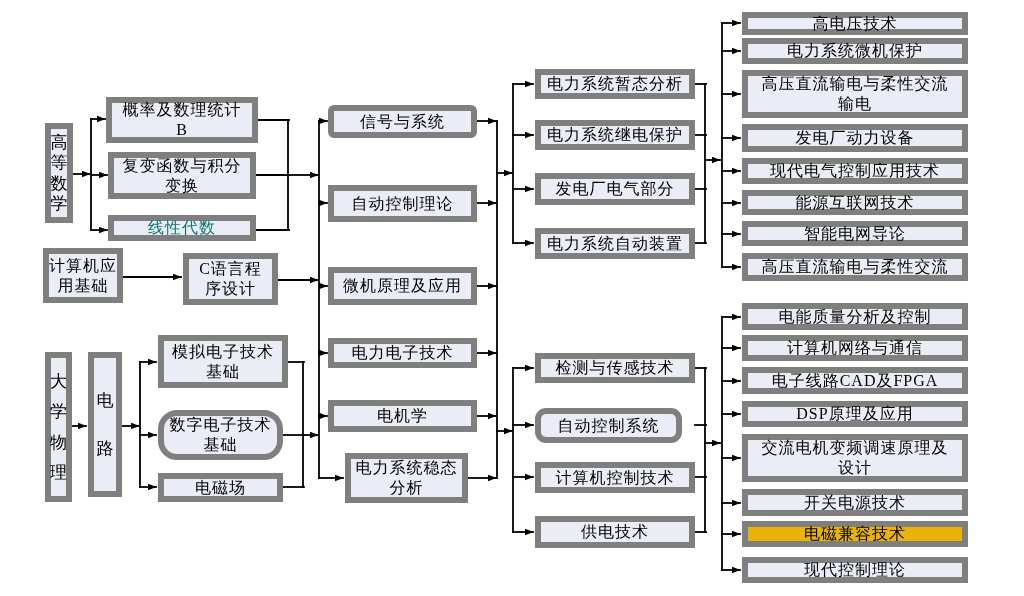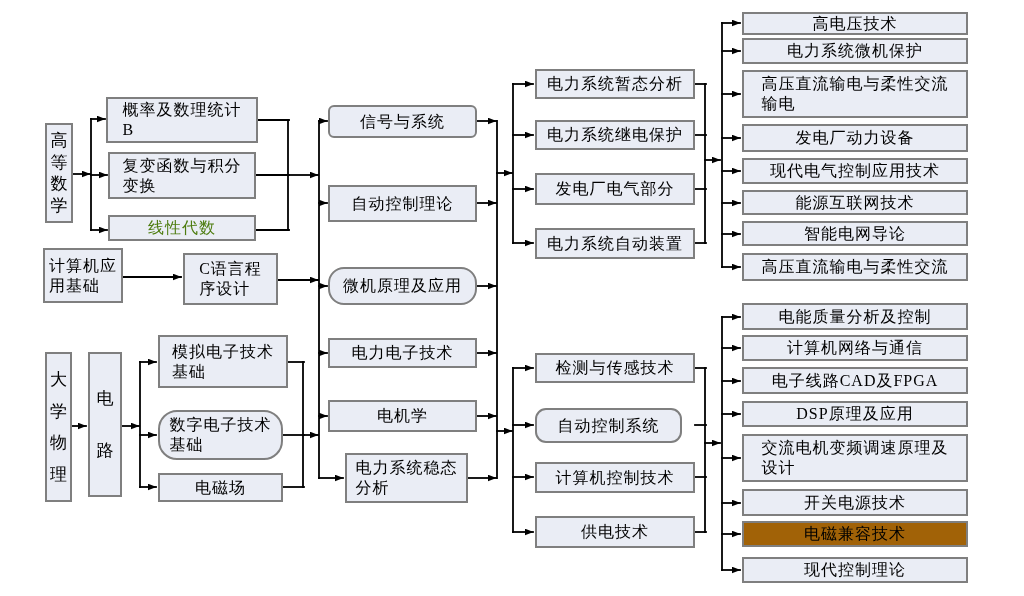--- a/index.html
+++ b/index.html
@@ -9,23 +9,23 @@
   }
   #canvas{
     position:relative;width:1024px;height:596px;
   }
   #connector-layer{
     position:absolute;left:0;top:0;width:1024px;height:596px;
     pointer-events:none;
   }
   .node{
     position:absolute;box-sizing:border-box;
-    border:2px solid #a16207;
+    border:6px solid #a16207;
     display:flex;align-items:center;justify-content:center;
-    color:#000;
+    text-align:center;color:#000;
     font-size:16px;line-height:1.22;letter-spacing:1px;
     white-space:pre-line;
     font-family:Liberation Serif, serif;
   }
   .node.vertical{
     flex-direction:column;justify-content:space-evenly;
     white-space:normal;letter-spacing:0;font-size:17px;line-height:1;
     padding:2px 0;
   }
   .node.vertical span{display:block;}
@@ -137,31 +137,31 @@
       <span>理</span>
     </div>
     <div class="node vertical" style="left: 88px; top: 352px; width: 34px; height: 145px; background: rgb(234, 237, 245); border-color: rgb(127, 127, 127); color: rgb(0, 0, 0);">
       <span>电</span>
       <span>路</span>
     </div>
     <div class="node" style="left: 106px; top: 97px; width: 152px; height: 46px; background: rgb(234, 237, 245); border-color: rgb(127, 127, 127); color: rgb(0, 0, 0);">概率及数理统计
 B</div>
     <div class="node" style="left: 108px; top: 152px; width: 148px; height: 47px; background: rgb(234, 237, 245); border-color: rgb(127, 127, 127); color: rgb(0, 0, 0);">复变函数与积分
 变换</div>
-    <div class="node" style="left: 108px; top: 215px; width: 148px; height: 26px; background: rgb(234, 237, 245); border-color: rgb(127, 127, 127); color: #4d7c0f;">线性代数</div>
+    <div class="node" style="left: 108px; top: 215px; width: 148px; height: 26px; background: rgb(234, 237, 245); border-color: rgb(127, 127, 127); color: #0f766e;">线性代数</div>
     <div class="node" style="left: 183px; top: 253px; width: 95px; height: 52px; background: rgb(234, 237, 245); border-color: rgb(127, 127, 127); color: rgb(0, 0, 0);">C语言程
 序设计</div>
     <div class="node" style="left: 158px; top: 335px; width: 130px; height: 53px; background: rgb(234, 237, 245); border-color: rgb(127, 127, 127); color: rgb(0, 0, 0);">模拟电子技术
 基础</div>
     <div class="node" style="left: 158px; top: 410px; width: 125px; height: 50px; background: rgb(234, 237, 245); border-color: rgb(127, 127, 127); color: rgb(0, 0, 0); border-radius: 19px;">数字电子技术
 基础</div>
     <div class="node" style="left: 158px; top: 473px; width: 125px; height: 29px; background: rgb(234, 237, 245); border-color: rgb(127, 127, 127); color: rgb(0, 0, 0);">电磁场</div>
     <div class="node" style="left: 328px; top: 105px; width: 149px; height: 33px; background: rgb(234, 237, 245); border-color: rgb(127, 127, 127); color: rgb(0, 0, 0); border-radius: 6px;">信号与系统</div>
     <div class="node" style="left: 328px; top: 185px; width: 149px; height: 37px; background: rgb(234, 237, 245); border-color: rgb(127, 127, 127); color: rgb(0, 0, 0);">自动控制理论</div>
-    <div class="node" style="left: 328px; top: 267px; width: 149px; height: 38px; background: rgb(234, 237, 245); border-color: rgb(127, 127, 127); color: rgb(0, 0, 0); border-radius: 16px;">微机原理及应用</div>
+    <div class="node" style="left: 328px; top: 267px; width: 149px; height: 38px; background: rgb(234, 237, 245); border-color: rgb(127, 127, 127); color: rgb(0, 0, 0);">微机原理及应用</div>
     <div class="node" style="left: 328px; top: 338px; width: 149px; height: 30px; background: rgb(234, 237, 245); border-color: rgb(127, 127, 127); color: rgb(0, 0, 0);">电力电子技术</div>
     <div class="node" style="left: 328px; top: 400px; width: 149px; height: 32px; background: rgb(234, 237, 245); border-color: rgb(127, 127, 127); color: rgb(0, 0, 0);">电机学</div>
     <div class="node" style="left: 345px; top: 453px; width: 123px; height: 50px; background: rgb(234, 237, 245); border-color: rgb(127, 127, 127); color: rgb(0, 0, 0);">电力系统稳态
 分析</div>
     <div class="node" style="left: 535px; top: 69px; width: 160px; height: 30px; background: rgb(234, 237, 245); border-color: rgb(127, 127, 127); color: rgb(0, 0, 0);">电力系统暂态分析</div>
     <div class="node" style="left: 535px; top: 120px; width: 160px; height: 30px; background: rgb(234, 237, 245); border-color: rgb(127, 127, 127); color: rgb(0, 0, 0);">电力系统继电保护</div>
     <div class="node" style="left: 535px; top: 173px; width: 160px; height: 32px; background: rgb(234, 237, 245); border-color: rgb(127, 127, 127); color: rgb(0, 0, 0);">发电厂电气部分</div>
     <div class="node" style="left: 535px; top: 228px; width: 160px; height: 31px; background: rgb(234, 237, 245); border-color: rgb(127, 127, 127); color: rgb(0, 0, 0);">电力系统自动装置</div>
     <div class="node" style="left: 535px; top: 353px; width: 160px; height: 30px; background: rgb(234, 237, 245); border-color: rgb(127, 127, 127); color: rgb(0, 0, 0);">检测与传感技术</div>
     <div class="node" style="left: 535px; top: 408px; width: 147px; height: 35px; background: rgb(234, 237, 245); border-color: rgb(127, 127, 127); color: rgb(0, 0, 0); border-radius: 11px;">自动控制系统</div>
@@ -176,15 +176,15 @@
     <div class="node" style="left: 742px; top: 190px; width: 226px; height: 25px; background: rgb(234, 237, 245); border-color: rgb(127, 127, 127); color: rgb(0, 0, 0);">能源互联网技术</div>
     <div class="node" style="left: 742px; top: 221px; width: 226px; height: 25px; background: rgb(234, 237, 245); border-color: rgb(127, 127, 127); color: rgb(0, 0, 0);">智能电网导论</div>
     <div class="node" style="left: 742px; top: 253px; width: 226px; height: 28px; background: rgb(234, 237, 245); border-color: rgb(127, 127, 127); color: rgb(0, 0, 0);">高压直流输电与柔性交流</div>
     <div class="node" style="left: 742px; top: 303px; width: 226px; height: 27px; background: rgb(234, 237, 245); border-color: rgb(127, 127, 127); color: rgb(0, 0, 0);">电能质量分析及控制</div>
     <div class="node" style="left: 742px; top: 335px; width: 226px; height: 26px; background: rgb(234, 237, 245); border-color: rgb(127, 127, 127); color: rgb(0, 0, 0);">计算机网络与通信</div>
     <div class="node" style="left: 742px; top: 367px; width: 226px; height: 27px; background: rgb(234, 237, 245); border-color: rgb(127, 127, 127); color: rgb(0, 0, 0);">电子线路CAD及FPGA</div>
     <div class="node" style="left: 742px; top: 401px; width: 226px; height: 26px; background: rgb(234, 237, 245); border-color: rgb(127, 127, 127); color: rgb(0, 0, 0);">DSP原理及应用</div>
     <div class="node" style="left: 742px; top: 434px; width: 226px; height: 48px; background: rgb(234, 237, 245); border-color: rgb(127, 127, 127); color: rgb(0, 0, 0);">交流电机变频调速原理及
 设计</div>
     <div class="node" style="left: 742px; top: 489px; width: 226px; height: 27px; background: rgb(234, 237, 245); border-color: rgb(127, 127, 127); color: rgb(0, 0, 0);">开关电源技术</div>
-    <div class="node" style="left: 742px; top: 521px; width: 226px; height: 26px; background: #a16207; border-color: rgb(127, 127, 127); color: rgb(0, 0, 0);">电磁兼容技术</div>
+    <div class="node" style="left: 742px; top: 521px; width: 226px; height: 26px; background: #eab308; border-color: rgb(127, 127, 127); color: rgb(0, 0, 0);">电磁兼容技术</div>
     <div class="node" style="left: 742px; top: 557px; width: 226px; height: 26px; background: rgb(234, 237, 245); border-color: rgb(127, 127, 127); color: rgb(0, 0, 0);">现代控制理论</div>
   </div>
 
 </body></html>

